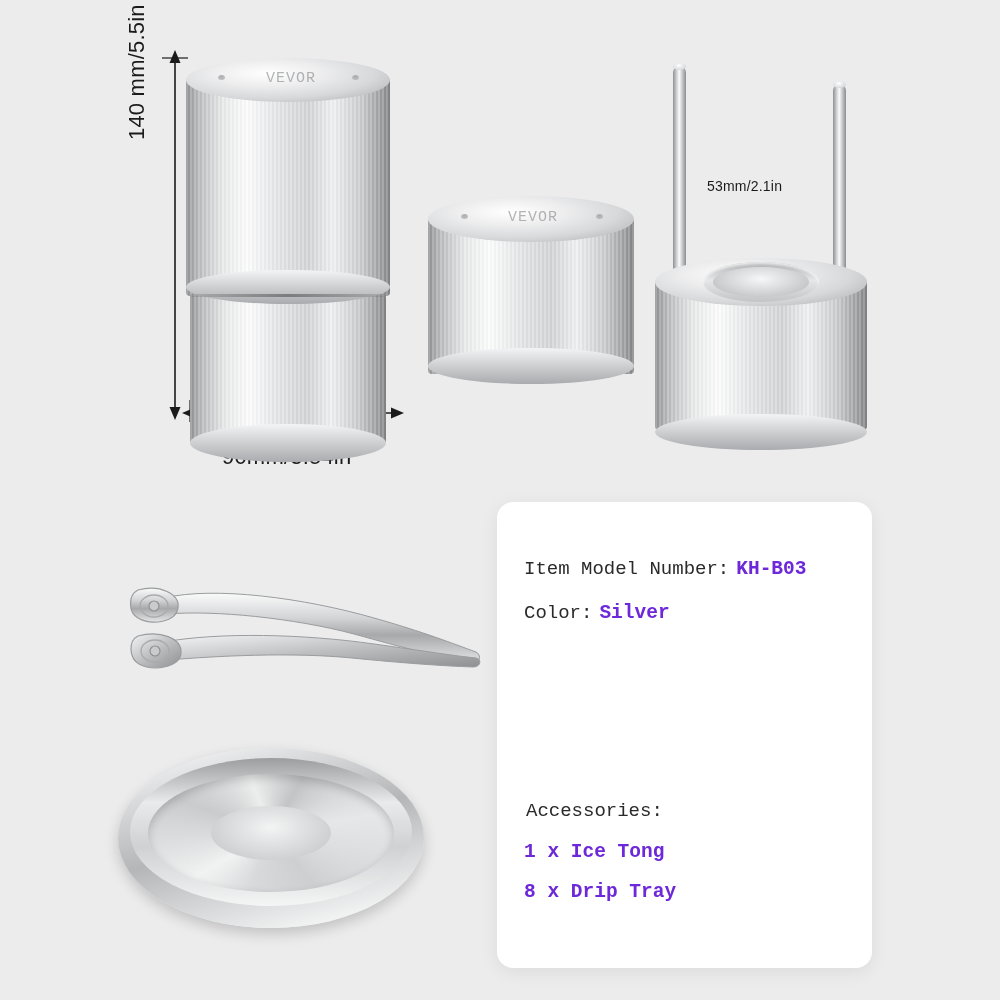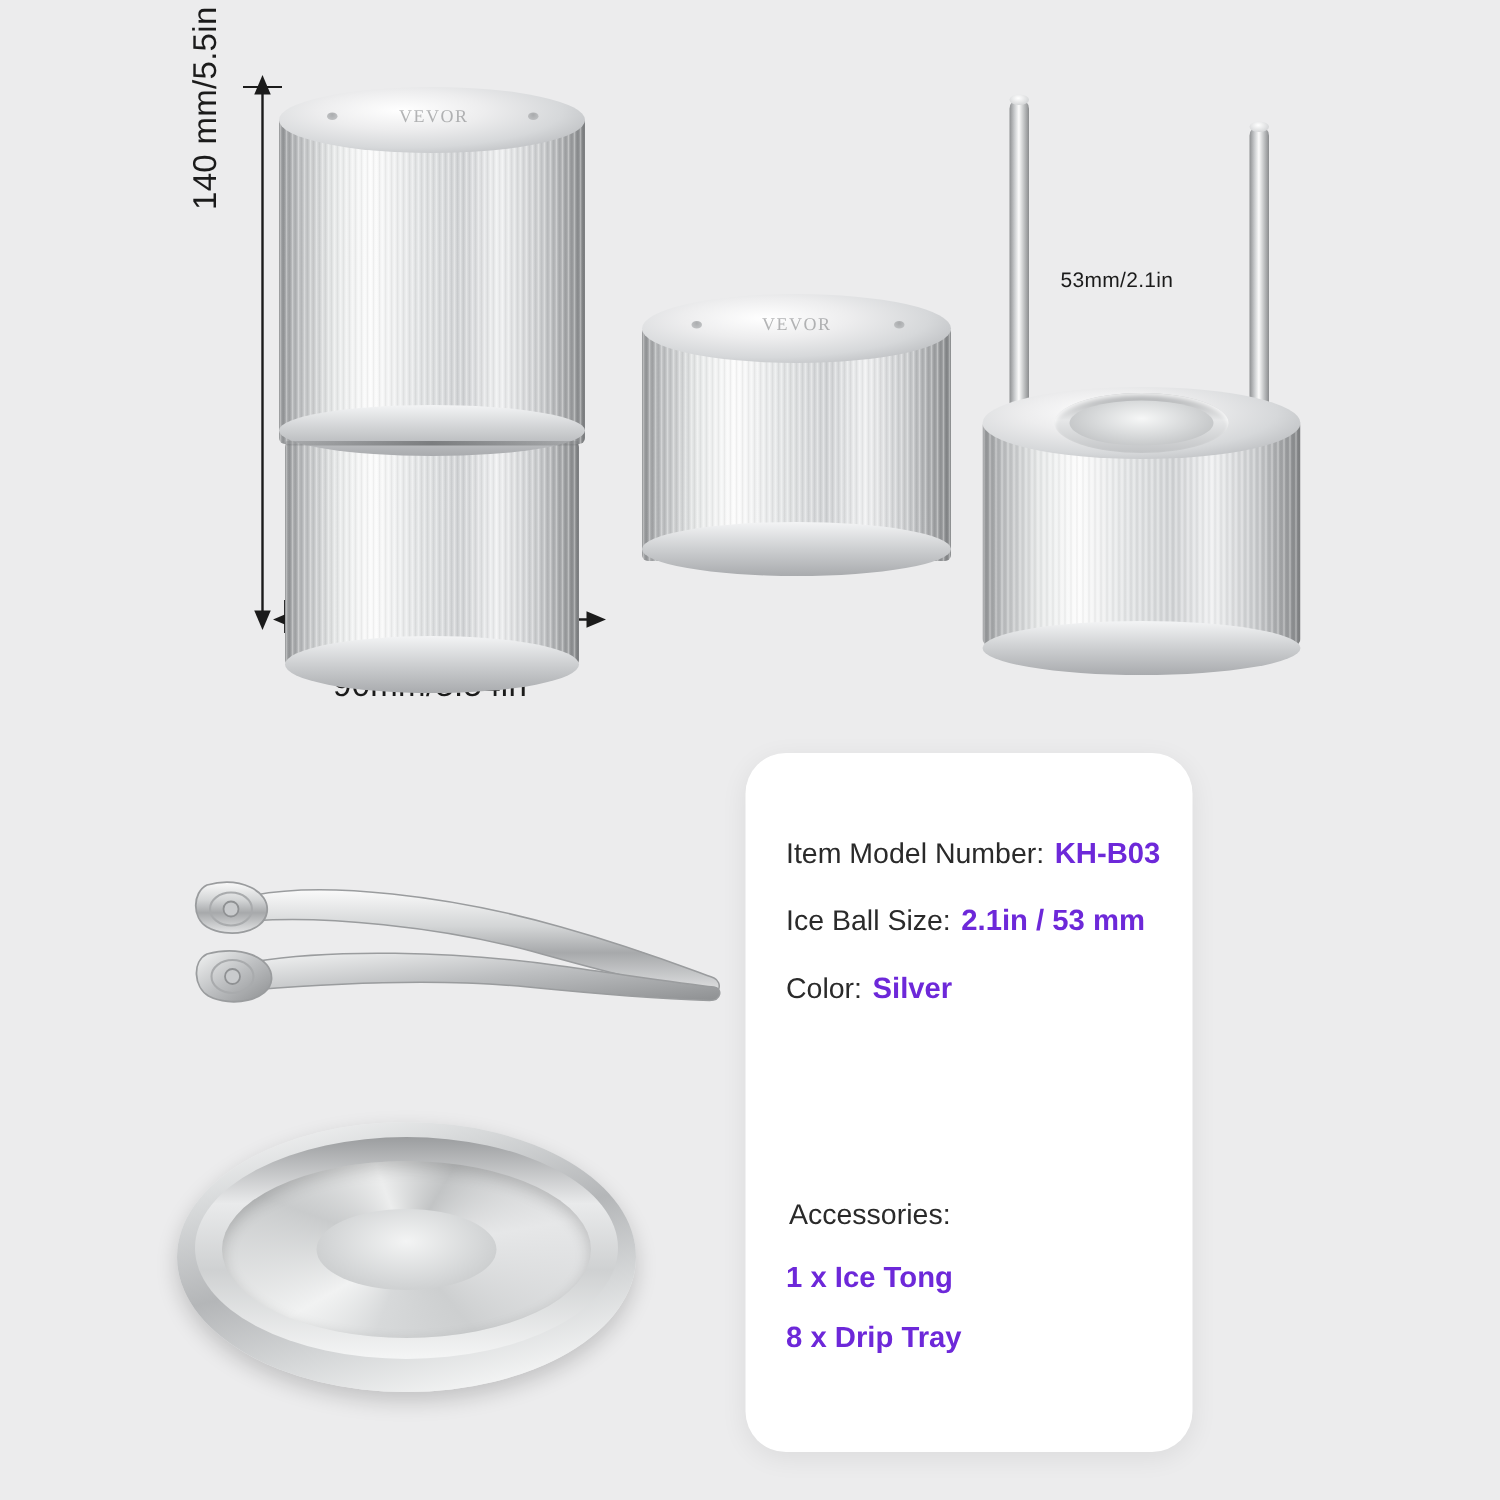--- a/index.html
+++ b/index.html
@@ -86,24 +86,24 @@
   }
   .dot {
     position: absolute;
     width: 7px; height: 5px;
     border-radius: 50%;
     background: radial-gradient(ellipse at 50% 30%, #9fa1a3, #bfc1c3);
     opacity: .85;
   }
   .brandmark {
     position: absolute;
-    font-size: 12px;
+    font-size: 15px;
     color: rgba(120,122,124,0.55);
     letter-spacing: 1px;
-    font-family: Liberation Serif, serif;
+    font-family: Liberation Mono, monospace;
   }
 
   
   #press-assembled { left: 186px; top: 58px; width: 204px; height: 348px; }
   #press-assembled .top-cap-face {
     position: absolute; left: 0; top: 0; width: 204px; height: 44px;
   }
   #press-assembled .upper-shell {
     position: absolute; left: 0; top: 20px; width: 204px; height: 218px;
   }
@@ -199,25 +199,26 @@
     width: 120px; height: 54px; margin-left: -60px; margin-top: -32px;
     border-radius: 50%;
     background: radial-gradient(ellipse at 50% 40%, #f3f4f4 0%, #d4d6d7 60%, #c0c2c3 100%);
   }
 
   
   #spec-card {
     position: absolute;
     left: 497px;
     top: 502px;
-    width: 298px;
+    width: 375px;
     height: 466px;
     background: #ffffff;
-    border-radius: 27px;
+    border-radius: 16px;
     box-shadow: 0 4px 18px rgba(0,0,0,.07);
+    font-family: Liberation Mono, monospace;
   }
   .spec-list {
     position: absolute;
     left: 27px;
     top: 56px;
     right: 18px;
   }
   .spec-row {
     display: flex;
     align-items: baseline;
@@ -343,24 +344,20 @@
   </div>
 
   <div id="spec-card">
     <div class="spec-list">
 
       <div class="spec-row">
         <span class="spec-label">Item Model Number:</span>
         <span class="spec-value">KH-B03</span>
       </div>
 
-      <div class="spec-row">
-        <span class="spec-label">Ice Ball Size:</span>
-        <span class="spec-value">2.1in / 53 mm</span>
-      </div>
 
       <div class="spec-row">
         <span class="spec-label">Color:</span>
         <span class="spec-value">Silver</span>
       </div>
 
 
     </div>
 
     <div class="acc-title"> Accessories:</div>

